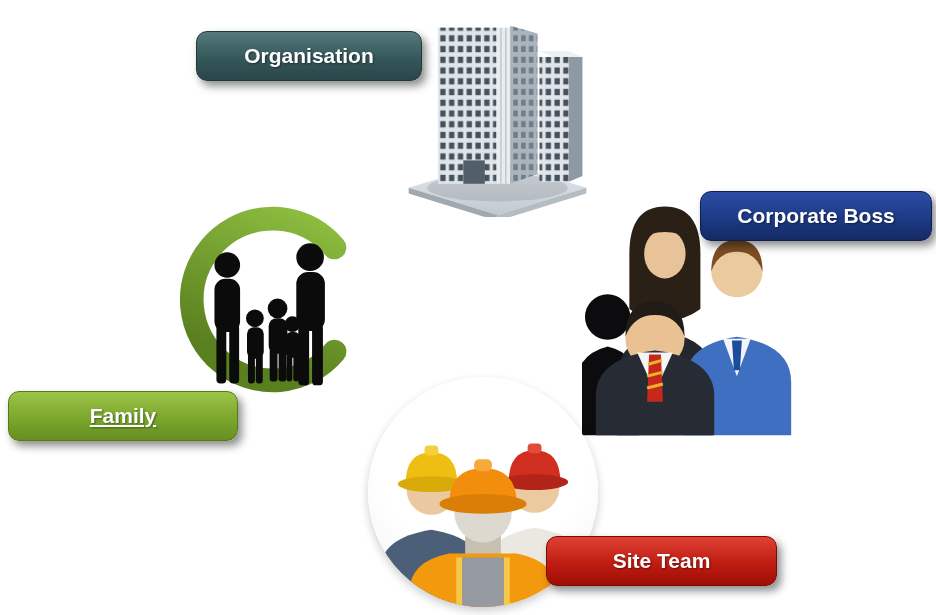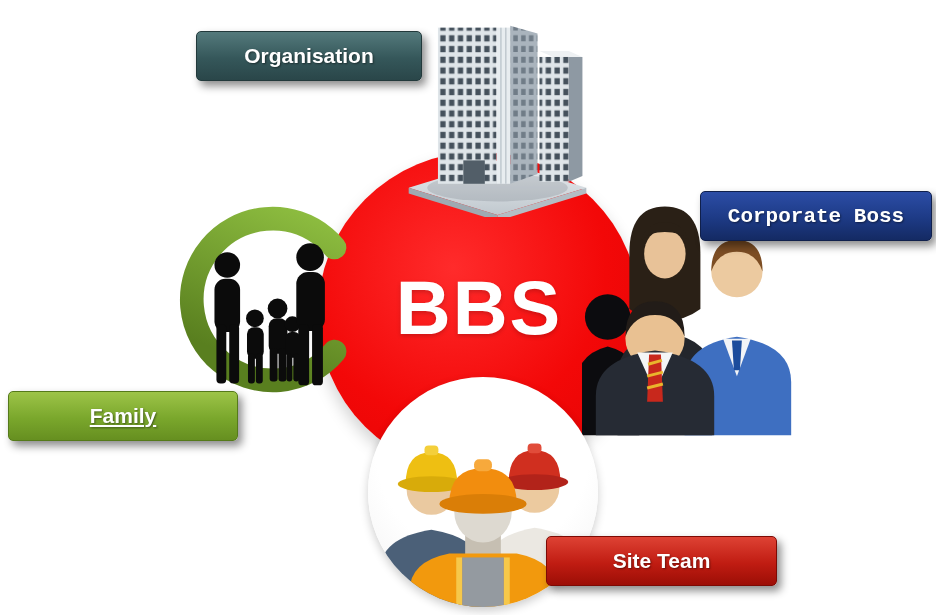--- a/index.html
+++ b/index.html
@@ -29,55 +29,51 @@
   .white-circle{
     position:absolute;left:368px;top:377px;width:230px;height:230px;border-radius:50%;
     background:radial-gradient(circle at 50% 32%, #ffffff 55%, #f0f0f0 100%);
     box-shadow:0 4px 10px rgba(0,0,0,0.2);
     overflow:hidden;z-index:3;
   }
   .white-circle svg{display:block;width:100%;height:100%;}
   
   .label{
     position:absolute;z-index:4;display:flex;align-items:center;justify-content:center;
-    border-radius:5px;color:#ffffff;font-weight:bold;font-size:21px;
+    border-radius:11px;color:#ffffff;font-weight:bold;font-size:21px;
     box-shadow:4px 5px 8px rgba(0,0,0,0.45);
     text-shadow:1px 1px 2px rgba(0,0,0,0.45);
   }
   .label-org{
     left:196px;top:31px;width:224px;height:48px;
     background:linear-gradient(#547a7c 0%, #35575a 55%, #2a4649 100%);
     border:1px solid #22393b;
   }
   .label-boss{
     left:700px;top:191px;width:230px;height:48px;
     background:linear-gradient(#2c4da6 0%, #1d3a85 55%, #142a63 100%);
     border:1px solid #10204c;
-    font-family:Liberation Mono, monospace;
   }
   .label-family{
     left:8px;top:391px;width:228px;height:48px;
     background:linear-gradient(#9dc448 0%, #7aa72c 55%, #668f20 100%);
     border:1px solid #557a1a;
     text-decoration:underline;
   }
   .label-site{
     left:546px;top:536px;width:229px;height:48px;z-index:5;
     background:linear-gradient(#de4234 0%, #c01c12 55%, #9c0e06 100%);
     border:1px solid #7d0a04;
   }
 </style>
 </head>
 <body>
 
 <div class="stage">
 
-  <div class="red-circle">
-    <span class="bbs-text">BBS</span>
-  </div>
 
   <div class="icon-box building-box">
     <svg viewBox="0 0 210 210" preserveAspectRatio="xMidYMid meet" aria-hidden="true">
       <defs>
         <pattern id="winA" width="9" height="11" patternUnits="userSpaceOnUse">
           <rect width="9" height="11" fill="#dfe5e9"></rect>
           <rect x="1.4" y="1.8" width="5.4" height="6.4" fill="#45515c"></rect>
         </pattern>
         <pattern id="winB" width="8" height="11" patternUnits="userSpaceOnUse">
           <rect width="8" height="11" fill="#aab4bd"></rect>

